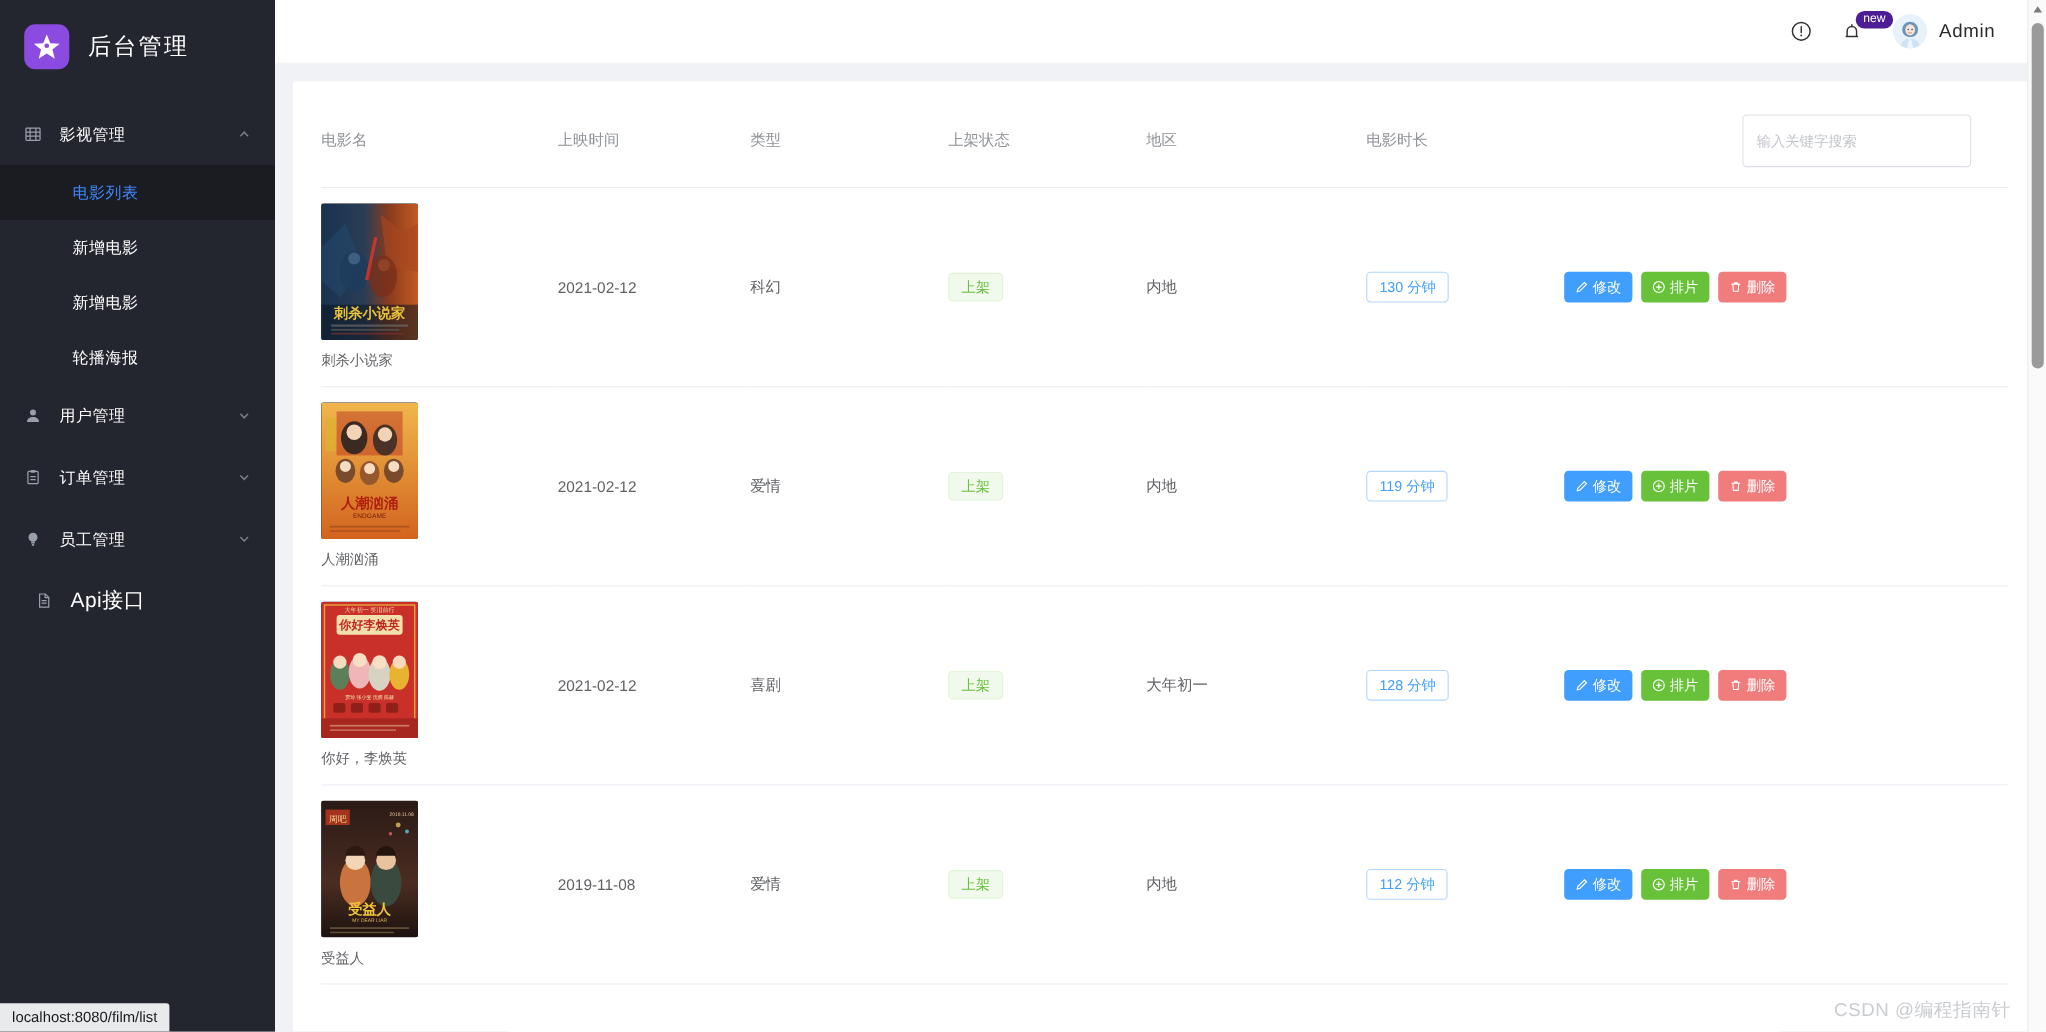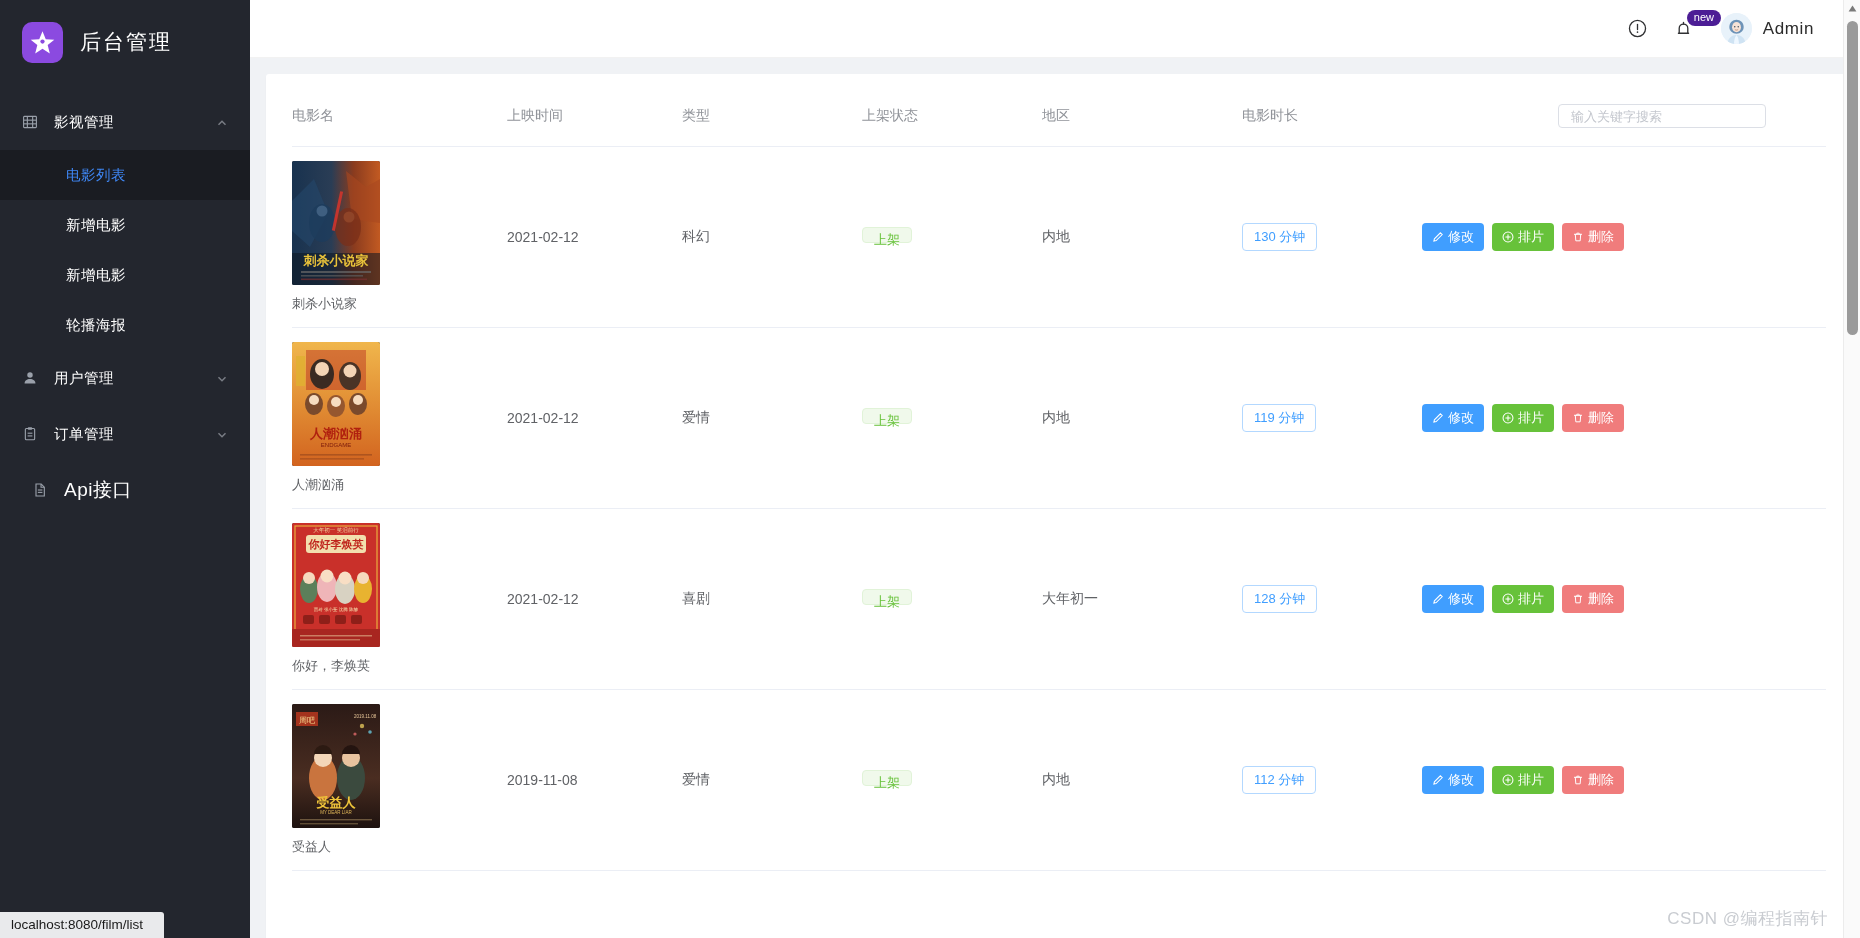--- a/index.html
+++ b/index.html
@@ -51,21 +51,21 @@
     height: 56px; display: flex; align-items: center; padding: 0 32px;
     color: #fff; font-size: 19px; cursor: pointer; letter-spacing: .5px;
   }
   .menu-leaf .mi { width: 24px; flex:0 0 24px; display:flex; align-items:center; }
   .menu-leaf .mlabel { padding-left: 8px; }
 
   
   .statusbar {
     position: absolute; left: 0; bottom: 0;
     background: #e9eaec; color: #1a1a1a;
-    font-size: 13.5px; padding: 5px 21px 6px 11px;
+    font-size: 13.5px; padding: 5px 11px 6px 11px;
     border-top-right-radius: 3px;
     font-family: "Liberation Sans", sans-serif;
     z-index: 50;
     white-space: nowrap;
   }
 
   
   .main {
     flex: 1 1 auto; height: 938px; position: relative;
     background: #f0f2f5; display: flex; flex-direction: column;
@@ -114,43 +114,43 @@
   }
   th.c-name   { width: 215px; padding-left: 4px; }
   th.c-date   { width: 175px; }
   th.c-type   { width: 180px; }
   th.c-status { width: 180px; }
   th.c-region { width: 200px; }
   th.c-dur    { width: 180px; }
   th.c-ops    { width: auto; }
 
   .search-box {
-    width: 208px; height: 24px; border: 1px solid #dcdfe6; border-radius: 4px;
+    width: 208px; height: 48px; border: 1px solid #dcdfe6; border-radius: 4px;
     background: #fff; padding: 0 12px; font-size: 13px; color: #606266;
-    outline: none; float: right; margin-right: 60px;
+    outline: none; float: right; margin-right: 34px;
     font-family: "Liberation Sans", sans-serif;
   }
   .search-box::placeholder { color: #c3c6cd; }
 
   table.filmtable tbody td {
     border-bottom: 1px solid #ebeef5;
     padding: 14px 0; vertical-align: middle;
     font-size: 14px; color: #606266;
   }
   td.c-name { padding-left: 4px; }
   .poster-cell { display: flex; flex-direction: column; gap: 10px; }
   .poster {
     width: 88px; height: 124px; border-radius: 2px;
     overflow: hidden; position: relative; background: #222;
   }
   .poster svg { display:block; width:100%; height:100%; }
   .film-name { font-size: 13px; color: #606266; }
 
   .tag-status {
-    display: inline-block; padding: 0 11px; height: 16px; line-height: 24px;
+    display: inline-block; padding: 0 11px; height: 26px; line-height: 24px;
     font-size: 13px; border-radius: 4px;
     background: #f0f9eb; border: 1px solid #e1f3d8; color: #67c23a;
   }
   .tag-dur {
     display: inline-block; padding: 0 11px; height: 28px; line-height: 26px;
     font-size: 13px; border-radius: 4px;
     background: #ffffff; border: 1px solid #b3d8ff; color: #409eff;
   }
   .ops { display: flex; gap: 8px; align-items: flex-end; }
   .btn {
@@ -259,20 +259,35 @@
           </svg>
         </span>
         <span class="mlabel">订单管理</span>
         <span class="chev">
           <svg width="12" height="12" viewBox="0 0 12 12" fill="none" stroke="#c0c4cc" stroke-width="1.4">
               <polyline points="2.5,4.2 6,7.8 9.5,4.2"></polyline>
             </svg>
         </span>
       </div>
 
+      <div class="menu-group-head">
+        <span class="mi">
+          <svg width="16" height="16" viewBox="0 0 20 20" fill="#9aa0aa">
+            <circle cx="10" cy="8" r="5.1"></circle>
+            <rect x="7.8" y="13.2" width="4.4" height="2" rx="1"></rect>
+            <rect x="8.5" y="15.8" width="3" height="1.8" rx=".9"></rect>
+          </svg>
+        </span>
+        <span class="mlabel">员工管理</span>
+        <span class="chev">
+          <svg width="12" height="12" viewBox="0 0 12 12" fill="none" stroke="#c0c4cc" stroke-width="1.4">
+              <polyline points="2.5,4.2 6,7.8 9.5,4.2"></polyline>
+            </svg>
+        </span>
+      </div>
 
       <div class="menu-leaf">
         <span class="mi">
           <svg width="16" height="16" viewBox="0 0 20 20" fill="none" stroke="#9aa0aa" stroke-width="1.4">
             <path d="M5 2.5h6.5L15.4 6.4V17.5H5z"></path>
             <polyline points="11.3,2.6 11.3,6.6 15.3,6.6"></polyline>
             <line x1="7.3" y1="10" x2="13" y2="10"></line>
               <line x1="7.3" y1="13" x2="13" y2="13"></line>
           </svg>
         </span>

